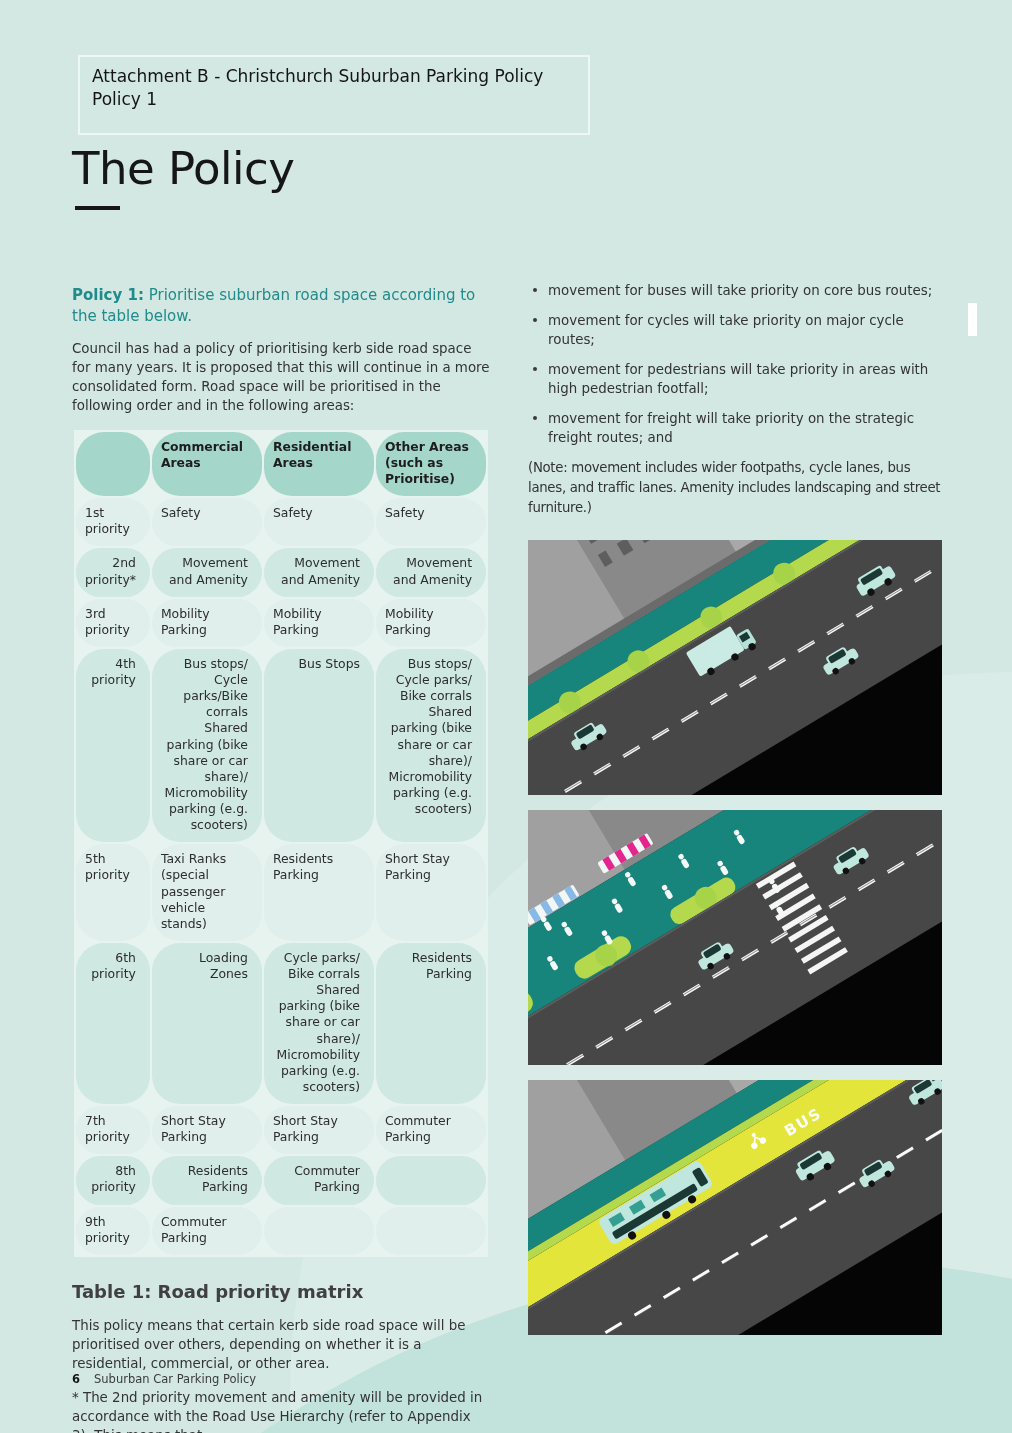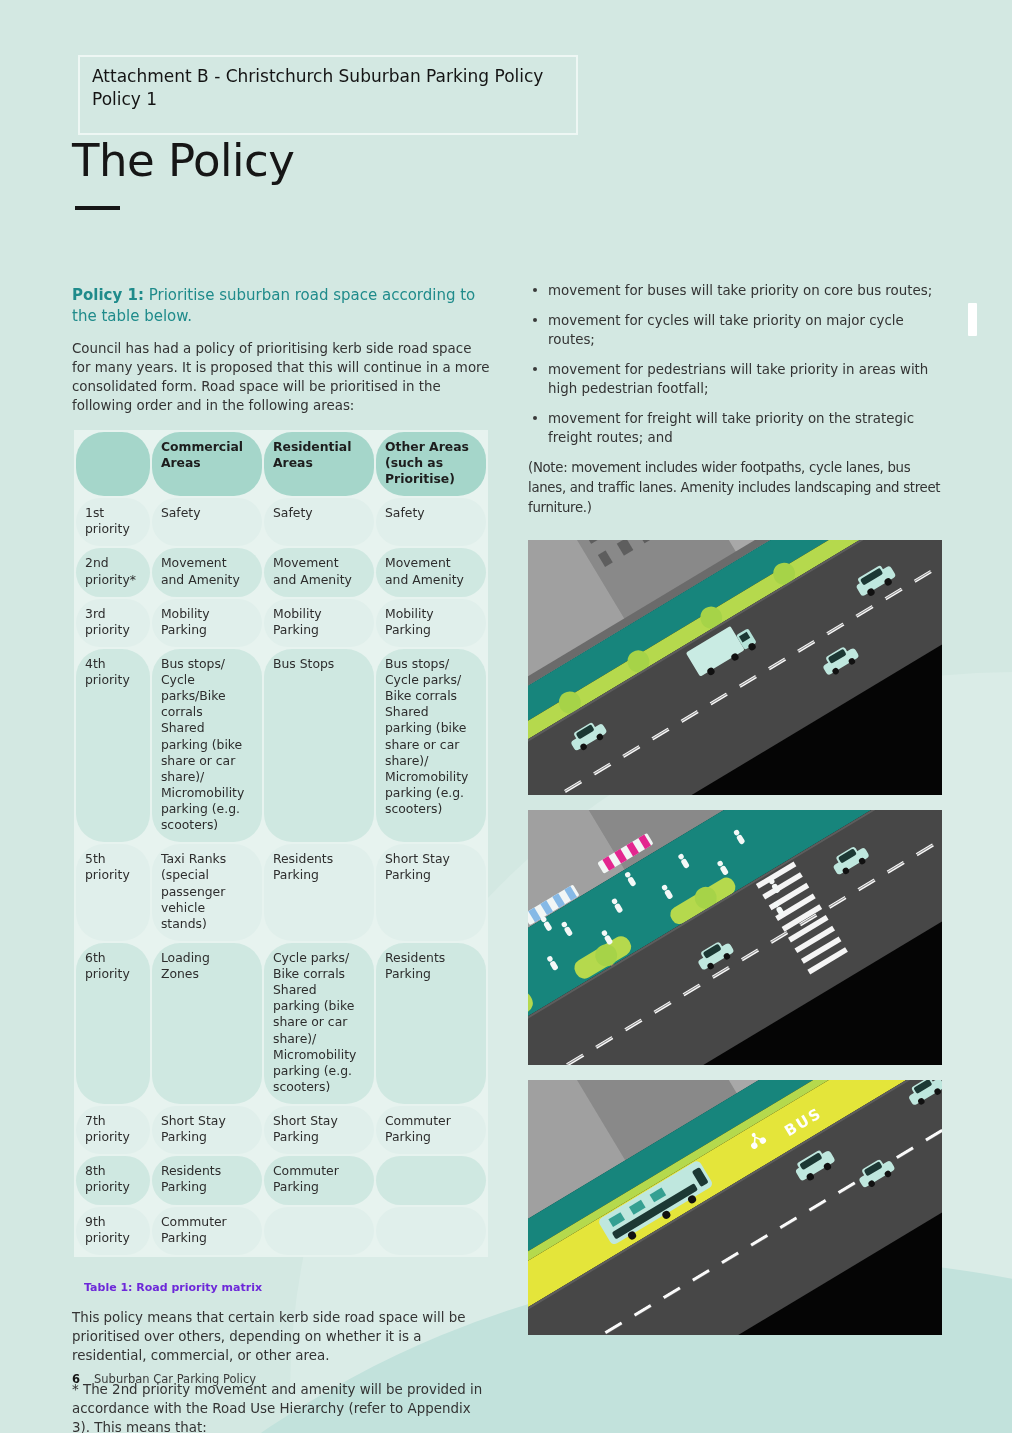--- a/index.html
+++ b/index.html
@@ -3,42 +3,42 @@
 <meta charset="utf-8">
 <style>
   html,body{margin:0;padding:0;background:#eef3f1;}
   .page{position:relative;width:1012px;height:1433px;background:#d3e8e2;overflow:hidden;
         font-family:"DejaVu Sans","Liberation Sans",sans-serif;color:#333;}
   .bg-circle{position:absolute;border-radius:50%;z-index:0;}
   .c1{left:290px;top:672px;width:1446px;height:1446px;background:#daece7;}
   .c2{left:-170px;top:1260px;width:1980px;height:1980px;background:#c2e2dc;}
 
   .attachment-box{position:absolute;left:78px;top:55px;width:478px;z-index:2;
-    border:2px solid #eef7f4;padding:8px 6px 22px 12px;font-size:17px;line-height:1.35;color:#141414;}
-  .page-title{position:absolute;left:72px;top:134px;z-index:2;margin:0;font-size:45px;font-weight:500;
+    border:2px solid #eef7f4;padding:8px 18px 22px 12px;font-size:17px;line-height:1.35;color:#141414;}
+  .page-title{position:absolute;left:72px;top:142px;z-index:2;margin:0;font-size:45px;font-weight:500;
     color:#161616;letter-spacing:-0.5px;}
   .title-dash{position:absolute;left:75px;top:206px;width:45px;height:4px;background:#161616;z-index:2;}
 
   .col-left{position:absolute;left:72px;top:285px;width:418px;z-index:2;}
   .col-right{position:absolute;left:528px;top:281px;width:416px;z-index:2;}
 
   .policy-heading{margin:0 0 11px 0;font-size:15px;line-height:1.42;color:#1f8b8b;font-weight:400;}
   .policy-heading .bold{font-weight:700;}
   p.body{margin:0 0 14px 0;font-size:13.4px;line-height:1.44;color:#333;}
 
   table.priority{border-collapse:separate;border-spacing:2px;background:#e7f3ef;width:414px;
     font-size:12.4px;line-height:1.3;color:#2d2d2d;margin:2px 0 0 2px;}
   table.priority th,table.priority td{text-align:left;vertical-align:top;padding:7px 14px 9px 9px;font-weight:400;border-radius:28px;}
   table.priority thead th{background:#a5d6ca;font-weight:700;color:#1d1d1d;}
   table.priority th.rowlabel{width:42px;}
   table.priority td{width:104px;}
   tr.odd td,tr.odd th{background:#e0efeb;}
-  tr.even td,tr.even th{background:#cfe8e1;}
-
-  .table-caption{margin:24px 0 14px 12px;font-size:11px;font-weight:700;color:#6d28d9;}
+  tr.even td,tr.even th{background:#cfe8e1;text-align:right;}
+
+  .table-caption{margin:24px 0 14px 0;font-size:18px;font-weight:700;color:#404040;}
   ul.bullets{list-style:none;margin:0;padding:0;}
   ul.bullets li{position:relative;padding-left:20px;margin-bottom:11px;font-size:13.4px;line-height:1.42;color:#333;}
   ul.bullets .dot{position:absolute;left:5px;top:7px;width:4px;height:4px;border-radius:50%;background:#3a3a3a;}
   .note{margin:4px 0 0 0;font-size:13.3px;line-height:1.5;color:#333;letter-spacing:-0.3px;}
 
   .figure{width:414px;height:255px;margin:0 0 15px 0;background:#050505;}
   .figure:first-of-type{margin-top:22px;}
   .figure svg{display:block;width:414px;height:255px;}
   svg text{font-family:"DejaVu Sans","Liberation Sans",sans-serif;}
 

